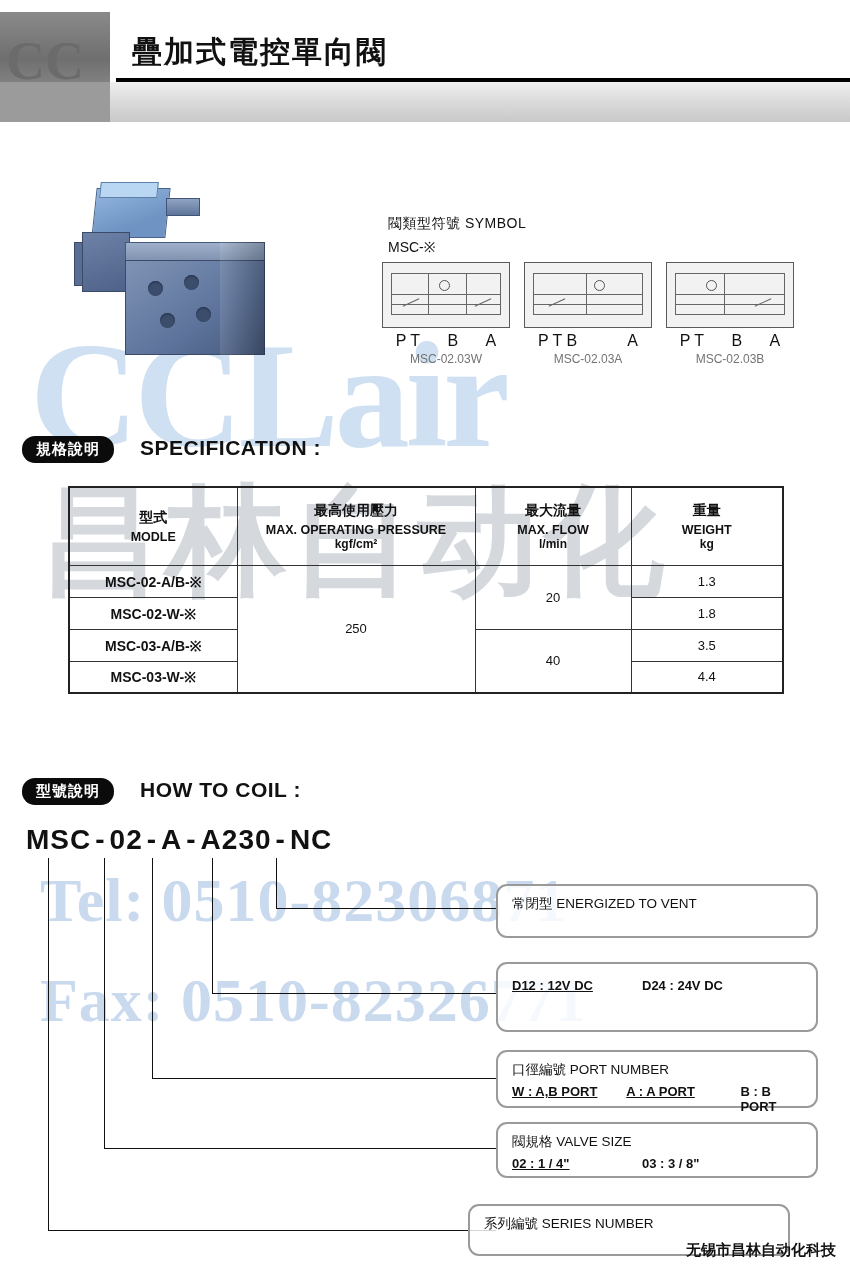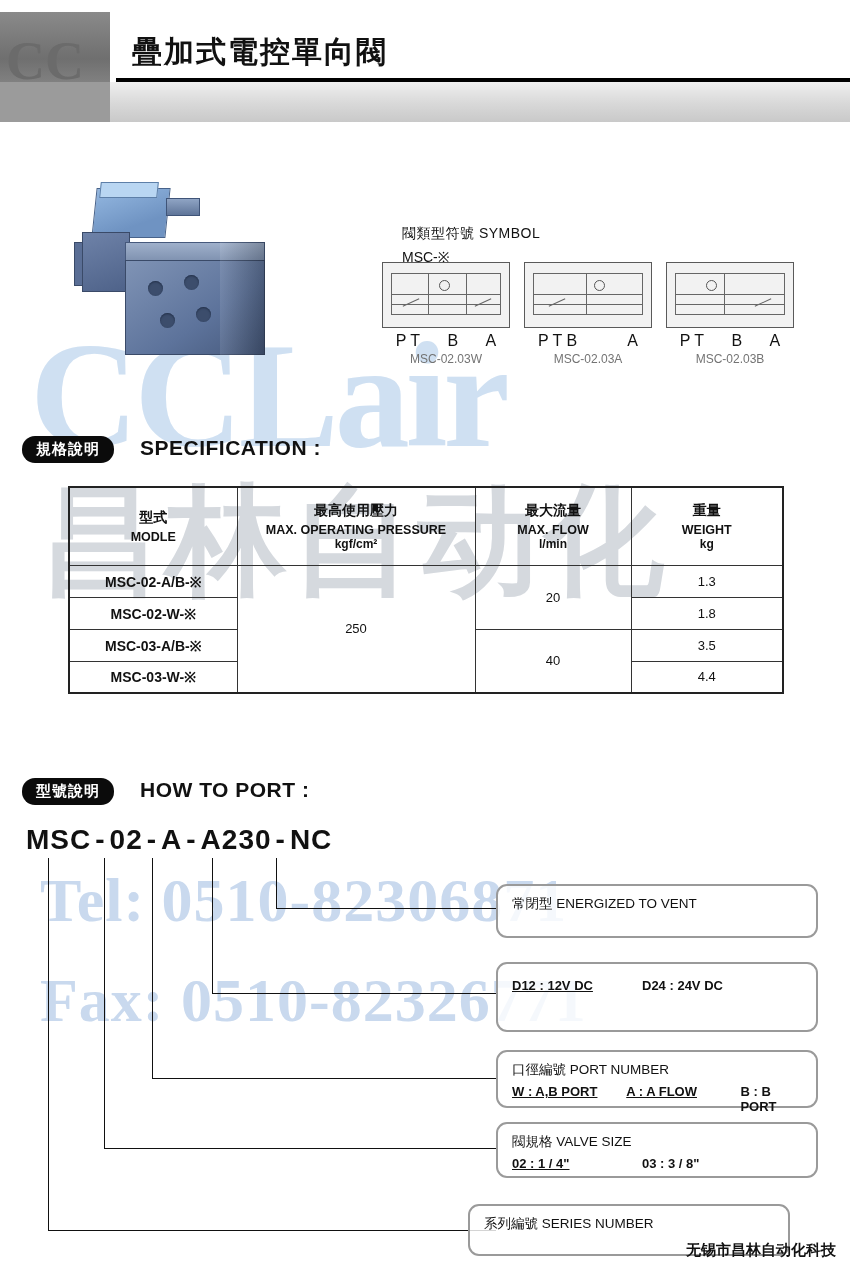--- a/index.html
+++ b/index.html
@@ -126,21 +126,21 @@
   .pv-hole {
     position: absolute; width: 15px; height: 15px; border-radius: 50%;
     background: #3c4d6c; box-shadow: inset 0 1px 2px #22304a;
   }
   .pv-shade {
     position: absolute; left: 150px; top: 62px; width: 45px; height: 113px;
     background: linear-gradient(90deg, rgba(255,255,255,0.10), rgba(0,0,0,0.22));
   }
 
   
-  .symbol-wrap { position: absolute; left: 402px; top: 215px; margin-top: 10px; }
+  .symbol-wrap { position: absolute; left: 388px; top: 215px; }
   .sym-title {
     font-size: 14px; color: #111; letter-spacing: 0.5px;
   }
   .sym-model { font-size: 14px; color: #111; margin-top: 4px; }
   .sym-row { position: absolute; left: 382px; top: 262px; display: flex; gap: 14px; }
   .sym-card {
     width: 128px; height: 66px;
     border: 1px solid #5a5a5a;
     background: #f2f2f2;
     position: relative;
@@ -381,21 +381,21 @@
       <td>3.5</td>
     </tr>
     <tr>
       <td class="model-cell">MSC-03-W-※</td>
       <td>4.4</td>
     </tr>
   </tbody>
 </table>
 
 <div class="pill" style="left:22px; top:778px;">型號說明</div>
-<div class="pill-en" style="left:140px; top:778px;">HOW TO PORT :</div>
+<div class="pill-en" style="left:140px; top:778px;">HOW TO COIL :</div>
 
 <div class="order-code">
   <span class="seg">MSC</span><span class="dash">-</span><span class="seg">02</span><span class="dash">-</span><span class="seg">A</span><span class="dash">-</span><span class="seg">A230</span><span class="dash">-</span><span class="seg">NC</span>
 </div>
 
 <div class="lead v" style="left:276px; top:858px; height:50px;"></div>
 <div class="lead h" style="left:276px; top:908px; width:220px;"></div>
 
 <div class="lead v" style="left:212px; top:858px; height:135px;"></div>
 <div class="lead h" style="left:212px; top:993px; width:284px;"></div>
@@ -417,21 +417,21 @@
   <div class="ol2">
     <span class="c1 cnlab">D12 : 12V DC</span>
     <span class="cnlab">D24 : 24V DC</span>
   </div>
 </div>
 
 <div class="obox" style="left:496px; top:1050px; height:58px;">
   <div class="ol1">口徑編號  PORT NUMBER</div>
   <div class="ol2">
     <span class="c1 cnlab">W : A,B PORT</span>
-    <span class="c1 cnlab">A : A FLOW</span>
+    <span class="c1 cnlab">A : A PORT</span>
     <span class="cnlab">B : B PORT</span>
   </div>
 </div>
 
 <div class="obox" style="left:496px; top:1122px; height:56px;">
   <div class="ol1">閥規格  VALVE SIZE</div>
   <div class="ol2">
     <span class="c1 cnlab">02 : 1 / 4"</span>
     <span class="cnlab">03 : 3 / 8"</span>
   </div>

